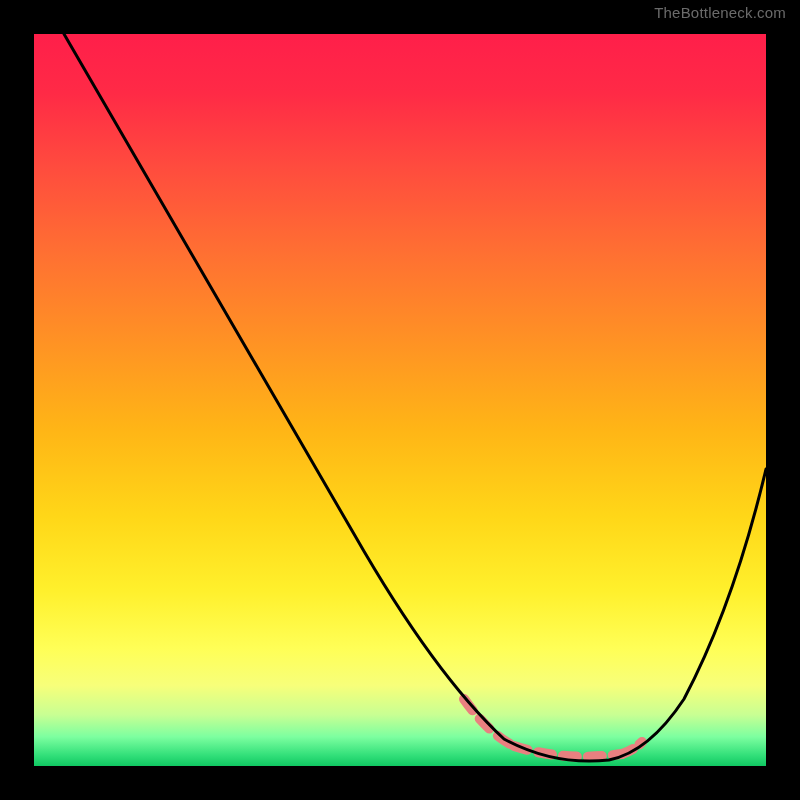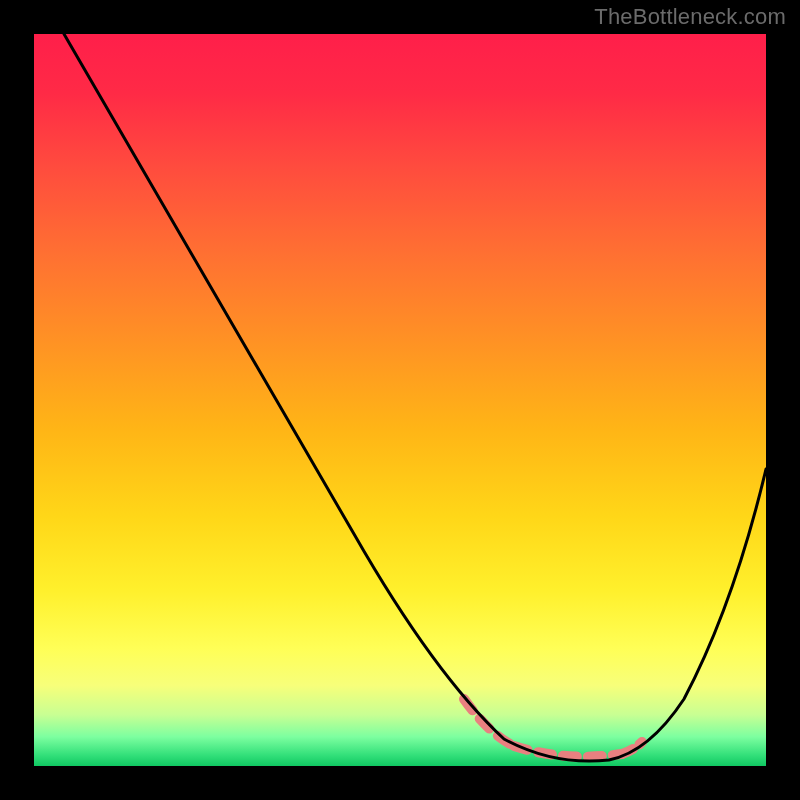--- a/index.html
+++ b/index.html
@@ -15,21 +15,21 @@
     position: relative;
     width: 800px;
     height: 800px;
     background: #000;
   }
   .attribution {
     position: absolute;
     top: 4px;
     right: 14px;
     color: #6b6b6b;
-    font-size: 22px;
+    font-size: 15px;
     font-weight: 500;
     letter-spacing: 0.2px;
     z-index: 5;
   }
   .plot-area {
     position: absolute;
     left: 34px;
     top: 34px;
     width: 732px;
     height: 732px;

